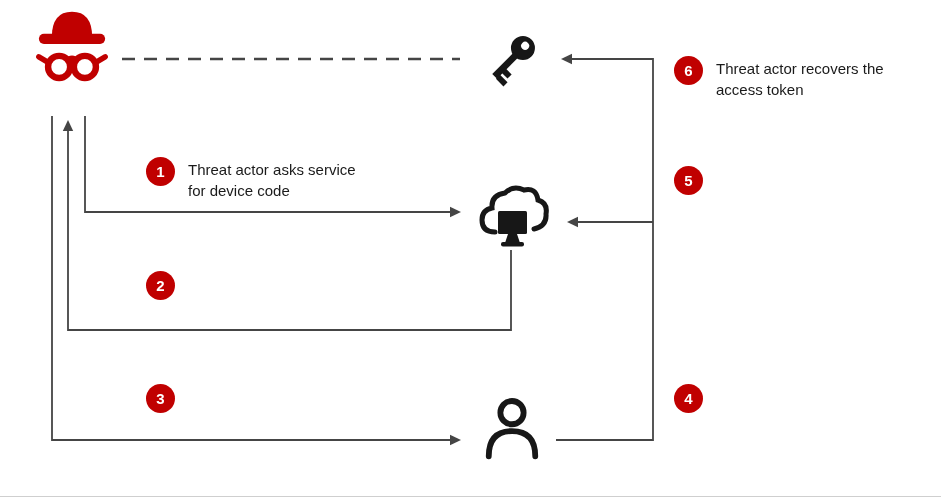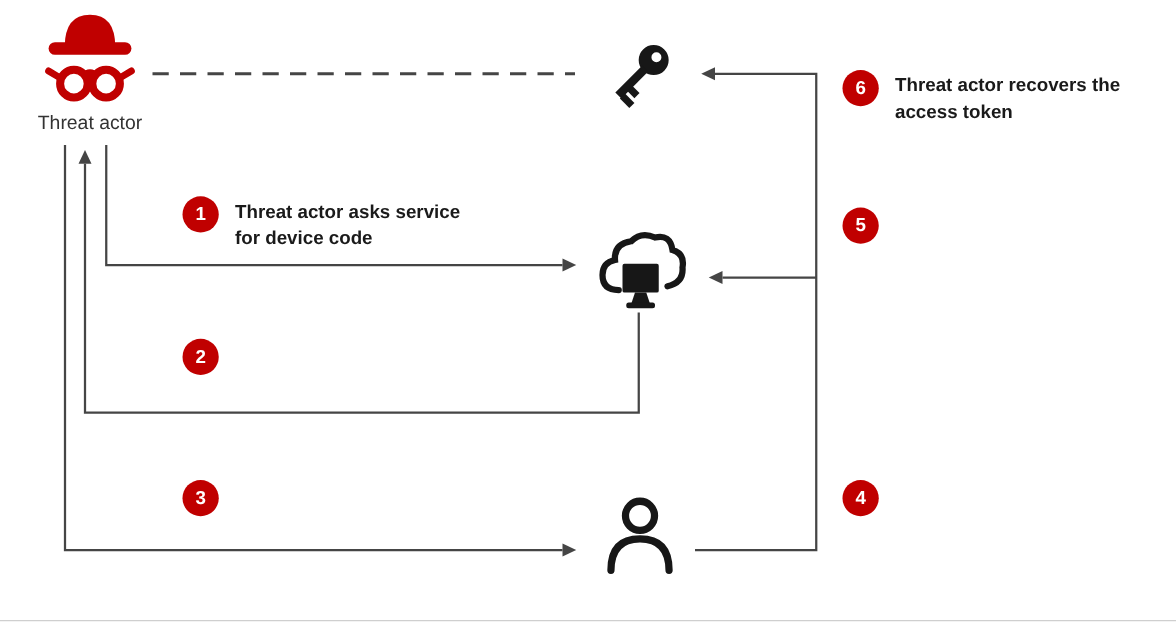--- a/index.html
+++ b/index.html
@@ -31,21 +31,21 @@
 
   
   .step{position:absolute;display:flex;gap:13px;align-items:flex-start;}
   .badge{
     flex:none;width:29px;height:29px;border-radius:50%;
     background:var(--accent-red,#C00000);color:#fff;
     display:flex;align-items:center;justify-content:center;
     font-size:15px;font-weight:bold;
   }
   .step-text{
-    margin-top:2px;white-space:pre-line;font-size:15px;font-weight:bold;
+    margin-top:2px;white-space:pre-line;font-size:15px;font-weight:normal;
     line-height:1.42;color:var(--text-dark,#1a1a1a);
   }
   .step-1{left:146px;top:157px;}
   .step-2{left:146px;top:271px;}
   .step-3{left:146px;top:384px;}
   .step-4{left:674px;top:384px;}
   .step-5{left:674px;top:166px;}
   .step-6{left:674px;top:56px;}
 </style>
 </head>
@@ -69,21 +69,20 @@
 
   <svg class="icon icon-red ta-icon" viewBox="0 0 100 92">
     <path d="M28 34 Q28 6 50 6 Q72 6 72 34 Z" fill="currentColor"></path>
     <rect x="14" y="30" width="72" height="11" rx="5.5" fill="currentColor"></rect>
     <circle cx="36" cy="66" r="12" fill="none" stroke="currentColor" stroke-width="7"></circle>
     <circle cx="64" cy="66" r="12" fill="none" stroke="currentColor" stroke-width="7"></circle>
     <path d="M44 60 Q50 53 56 60" fill="none" stroke="currentColor" stroke-width="6"></path>
     <path d="M24 61 L14 55" stroke="currentColor" stroke-width="6" stroke-linecap="round"></path>
     <path d="M76 61 L86 55" stroke="currentColor" stroke-width="6" stroke-linecap="round"></path>
   </svg>
-  <div class="actor-label">Threat actor</div>
 
   <svg class="icon icon-black key-icon" viewBox="0 0 72 72">
     <g transform="rotate(45 36 36)" fill="currentColor">
       <circle cx="36" cy="17" r="13.5"></circle>
       <circle cx="36" cy="13.5" r="4.5" fill="#ffffff"></circle>
       <rect x="32.2" y="28" width="7.6" height="34"></rect>
       <rect x="39" y="47" width="9" height="6.5"></rect>
       <rect x="39" y="56.5" width="12" height="6.5"></rect>
     </g>
   </svg>

